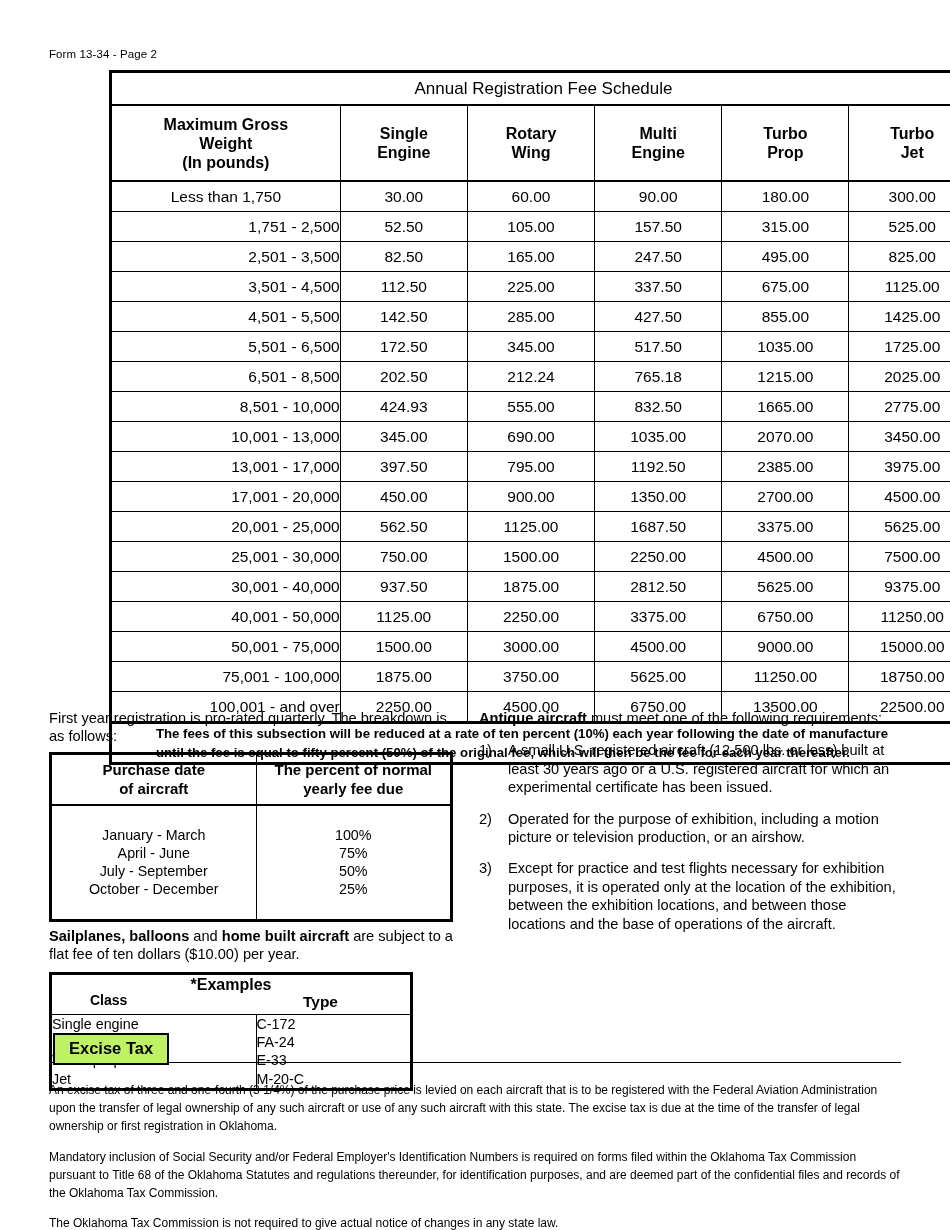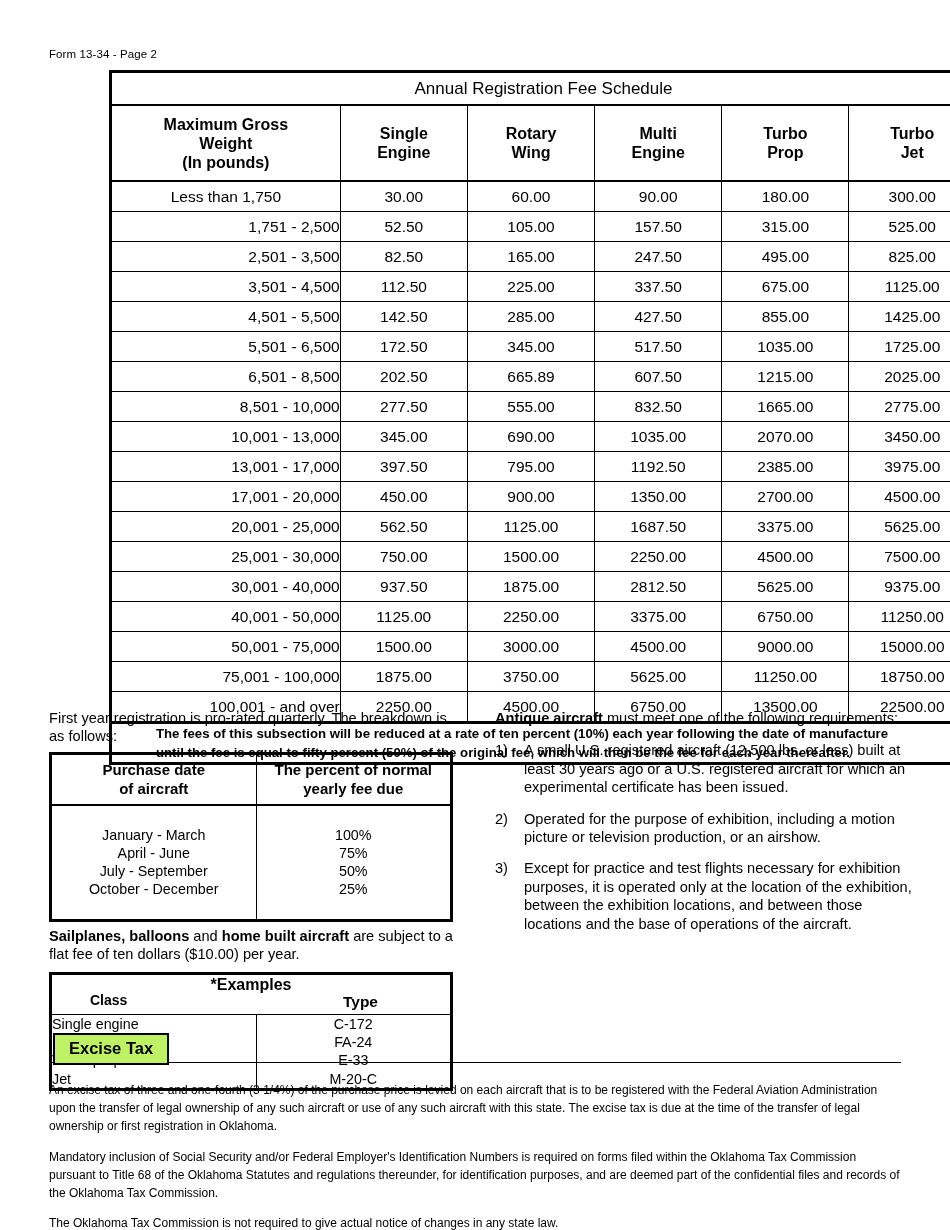--- a/index.html
+++ b/index.html
@@ -106,21 +106,20 @@
     position: absolute;
     left: 49px;
     top: 709px;
     width: 412px;
   }
   .col-right {
     position: absolute;
     left: 479px;
     top: 709px;
     width: 420px;
-    margin-left: 16px;
   }
   .para {
     font-size: 14.6px;
     line-height: 18.4px;
     margin: 0 0 8px 0;
   }
   .para.tight { margin-bottom: 6px; }
   b { font-weight: bold; }
 
   
@@ -151,21 +150,21 @@
     padding: 16px;
     vertical-align: top;
   }
   table.quarter td.sep { border-right: 1px solid #000; }
   .qlist { padding: 4px 0 5px 0; }
   .qlist div { line-height: 18px; }
 
   
   .examples-wrap {
     border: 3px solid #000;
-    width: 404px;
+    width: 364px;
     box-sizing: border-box;
     margin-top: 2px;
     position: relative;
   }
   .ex-head {
     position: relative;
     height: 39px;
     border-bottom: 1px solid #000;
   }
   .ex-star {
@@ -196,21 +195,21 @@
     width: 100%;
     table-layout: fixed;
   }
   table.examples td {
     font-size: 14.3px;
     padding: 0;
     vertical-align: top;
     line-height: 18.4px;
   }
   td.ex-left { text-align: left; padding: 4px 0 5px 52px; border-right: 1px solid #000; }
-  td.ex-right { text-align: center; padding: 4px 0 5px 0; }
+  td.ex-right { text-align: left; padding: 4px 0 5px 0; }
 
   
   .olist { margin: 0; padding: 0; }
   .olitem {
     display: flex;
     margin-bottom: 13px;
   }
   .olnum {
     width: 29px;
     flex: 0 0 29px;
@@ -354,28 +353,28 @@
           <td class="wcell">5,501 - 6,500</td>
           <td class="fcell">172.50</td>
           <td class="fcell">345.00</td>
           <td class="fcell">517.50</td>
           <td class="fcell">1035.00</td>
           <td class="fcell">1725.00</td>
         </tr>
         <tr>
           <td class="wcell">6,501 - 8,500</td>
           <td class="fcell">202.50</td>
-          <td class="fcell">665.89</td>
-          <td class="fcell">607.50</td>
+          <td class="fcell">212.24</td>
+          <td class="fcell">765.18</td>
           <td class="fcell">1215.00</td>
           <td class="fcell">2025.00</td>
         </tr>
         <tr>
           <td class="wcell">8,501 - 10,000</td>
-          <td class="fcell">277.50</td>
+          <td class="fcell">424.93</td>
           <td class="fcell">555.00</td>
           <td class="fcell">832.50</td>
           <td class="fcell">1665.00</td>
           <td class="fcell">2775.00</td>
         </tr>
         <tr>
           <td class="wcell">10,001 - 13,000</td>
           <td class="fcell">345.00</td>
           <td class="fcell">690.00</td>
           <td class="fcell">1035.00</td>

